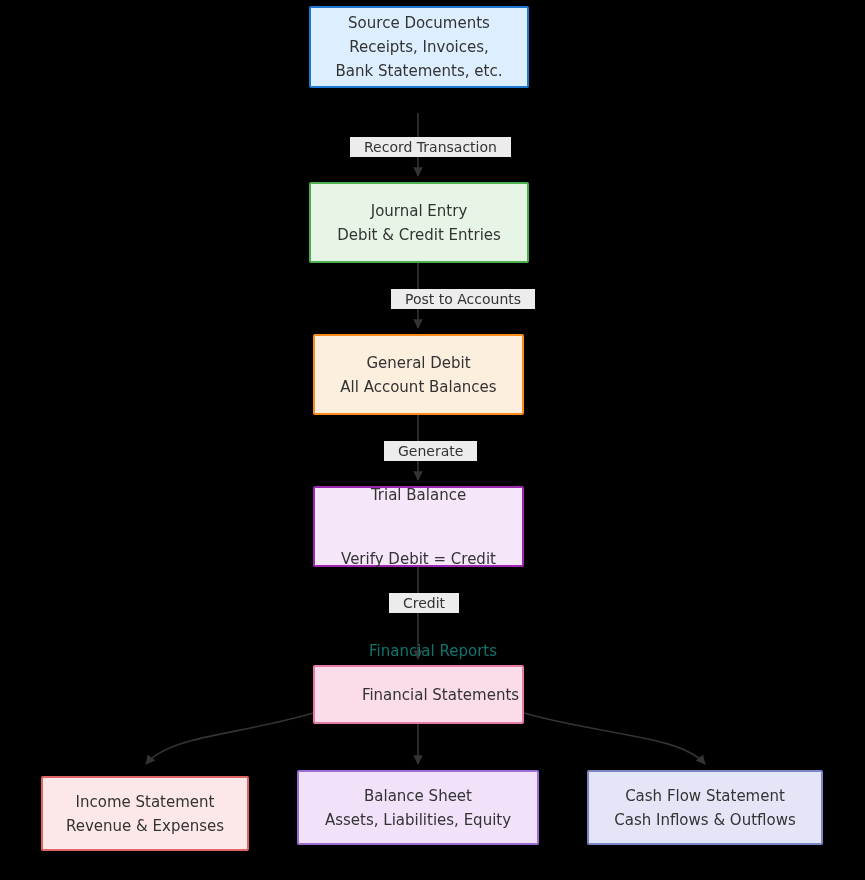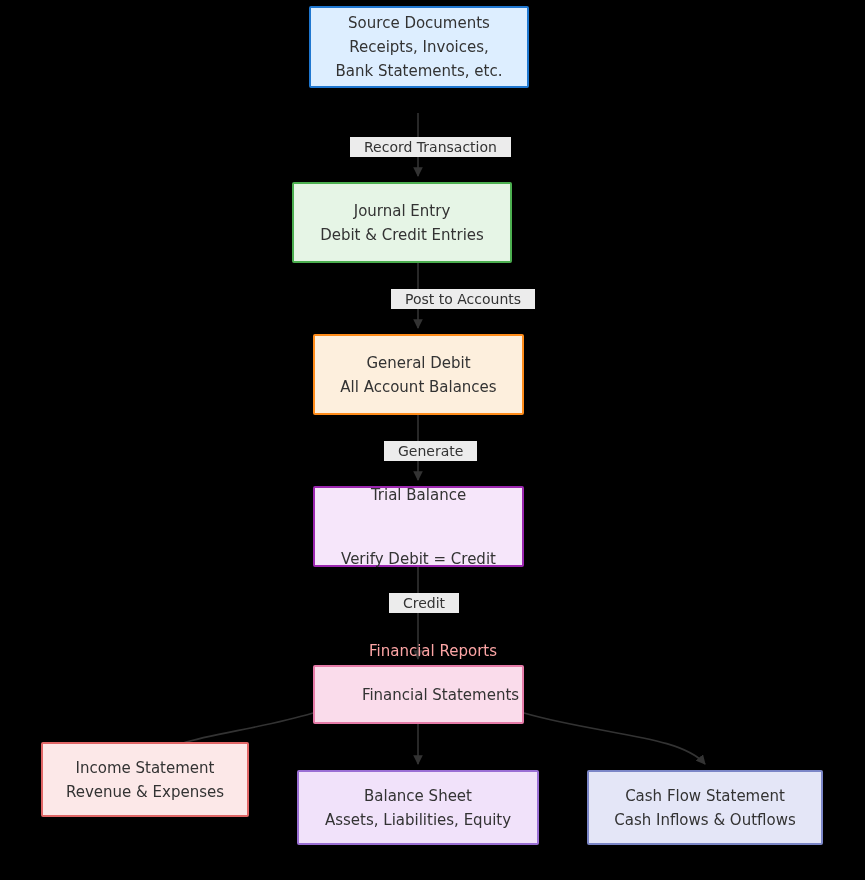--- a/index.html
+++ b/index.html
@@ -36,21 +36,21 @@
   .subgraph {
     position: absolute;
     box-sizing: border-box;
     border-width: 2px;
     border-style: solid;
     border-radius: 3px;
     z-index: 1;
   }
   .subgraph-label {
     position: absolute;
-    color: #fca5a5;
+    color: #0f766e;
     font-size: 15px;
     line-height: 18px;
     white-space: nowrap;
     text-align: center;
     z-index: 4;
   }
 
   .edge-label {
     position: absolute;
     color: #333333;
@@ -101,40 +101,40 @@
 
     <path d="M 524 713 C 600 735, 680 735, 705 764" stroke="#333333" stroke-width="1.6" fill="none" marker-end="url(#arrow)"></path>
   </svg>
 
   <div class="node" style="left:309px; top:6px; width:220px; height:82px; background:#ddeeff; border-color:#1f77d0;text-align:right;">
     <span class="line">Source Documents</span>
     <span class="line">Receipts, Invoices,</span>
     <span class="line">Bank Statements, etc.</span>
   </div>
 
-  <div class="node" style="left:292px; top:182px; width:220px; height:81px; background:#e6f5e6; border-color:#4caf50;">
+  <div class="node" style="left:309px; top:182px; width:220px; height:81px; background:#e6f5e6; border-color:#4caf50;">
     <span class="line">Journal Entry</span>
     <span class="line">Debit &amp; Credit Entries</span>
   </div>
 
   <div class="node" style="left:313px; top:334px; width:211px; height:81px; background:#fdefdd; border-color:#ff8c1a;">
     <span class="line">General Debit</span>
     <span class="line">All Account Balances</span>
   </div>
 
   <div class="node" style="left:313px; top:486px; width:211px; height:81px; background:#f6e6fa; border-color:#9c27b0;gap:40px;">
     <span class="line">Trial Balance</span>
     <span class="line">Verify Debit = Credit</span>
   </div>
 
   <div class="node" style="left:313px; top:665px; width:211px; height:59px; background:#fadceb; border-color:#e67ba8;padding-left:44px;">
     <span class="line">Financial Statements</span>
   </div>
 
-  <div class="node" style="left:41px; top:742px; width:208px; height:75px; background:#fce8e8; border-color:#e06666;">
+  <div class="node" style="left:41px; top:776px; width:208px; height:75px; background:#fce8e8; border-color:#e06666;">
     <span class="line">Income Statement</span>
     <span class="line">Revenue &amp; Expenses</span>
   </div>
 
   <div class="node" style="left:297px; top:770px; width:242px; height:75px; background:#f1e2fa; border-color:#9a6fd4;">
     <span class="line">Balance Sheet</span>
     <span class="line">Assets, Liabilities, Equity</span>
   </div>
 
   <div class="node" style="left:587px; top:770px; width:236px; height:75px; background:#e4e6f7; border-color:#7b86c7;">

